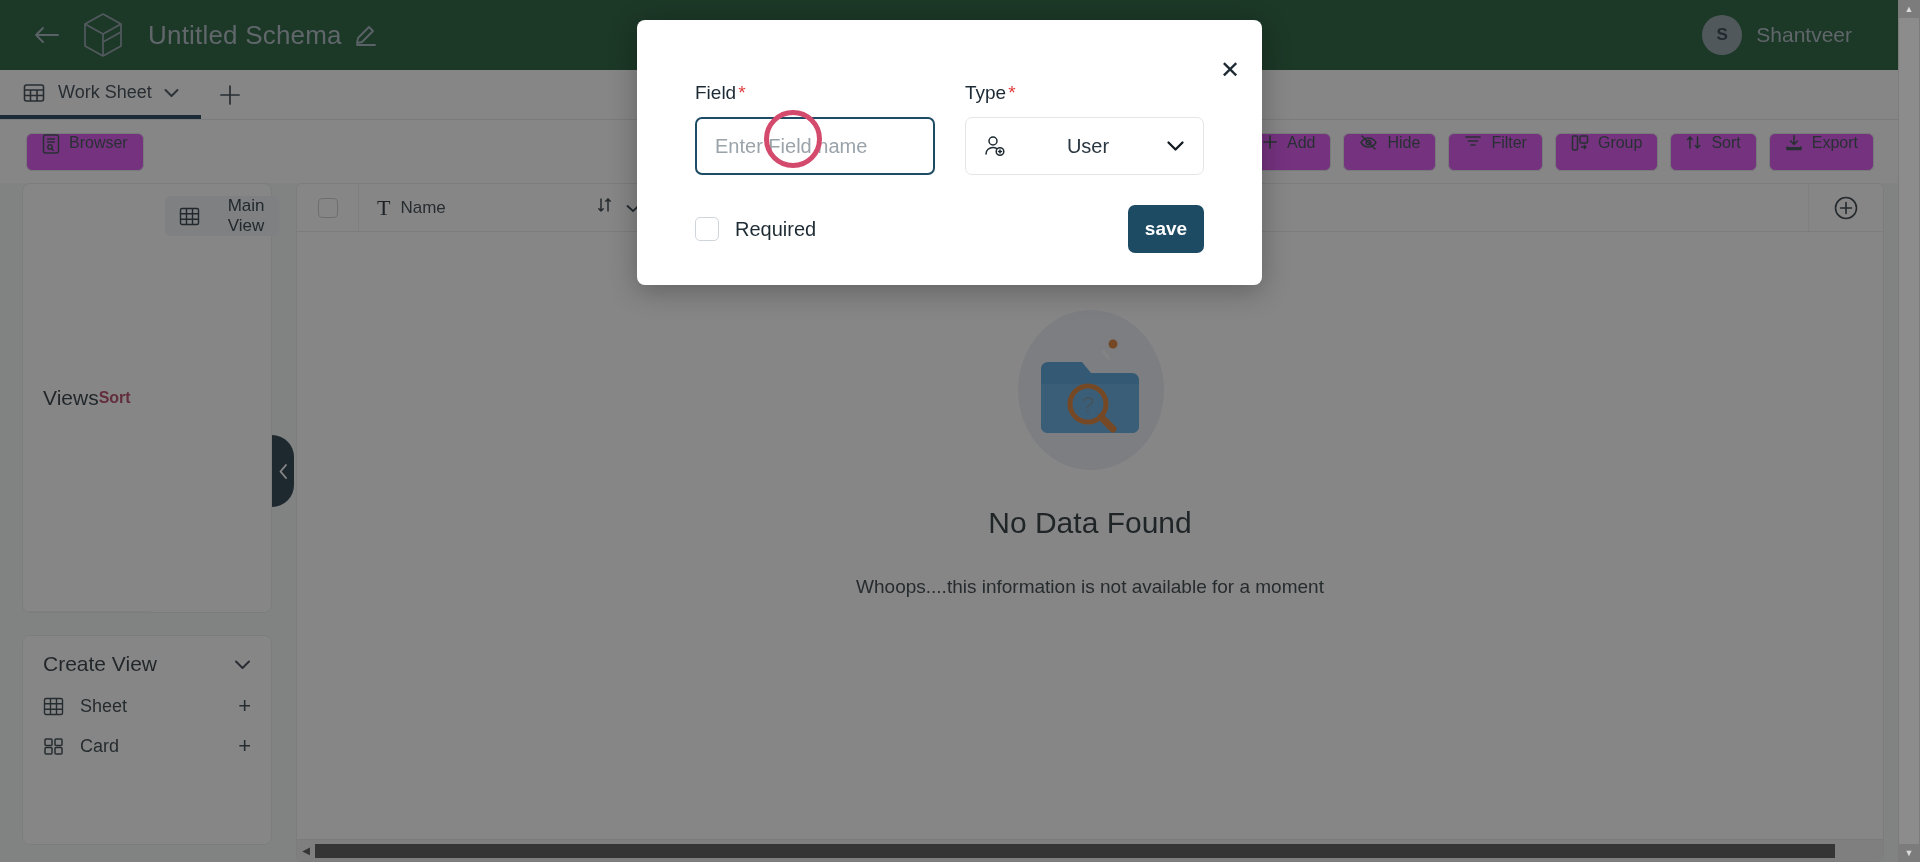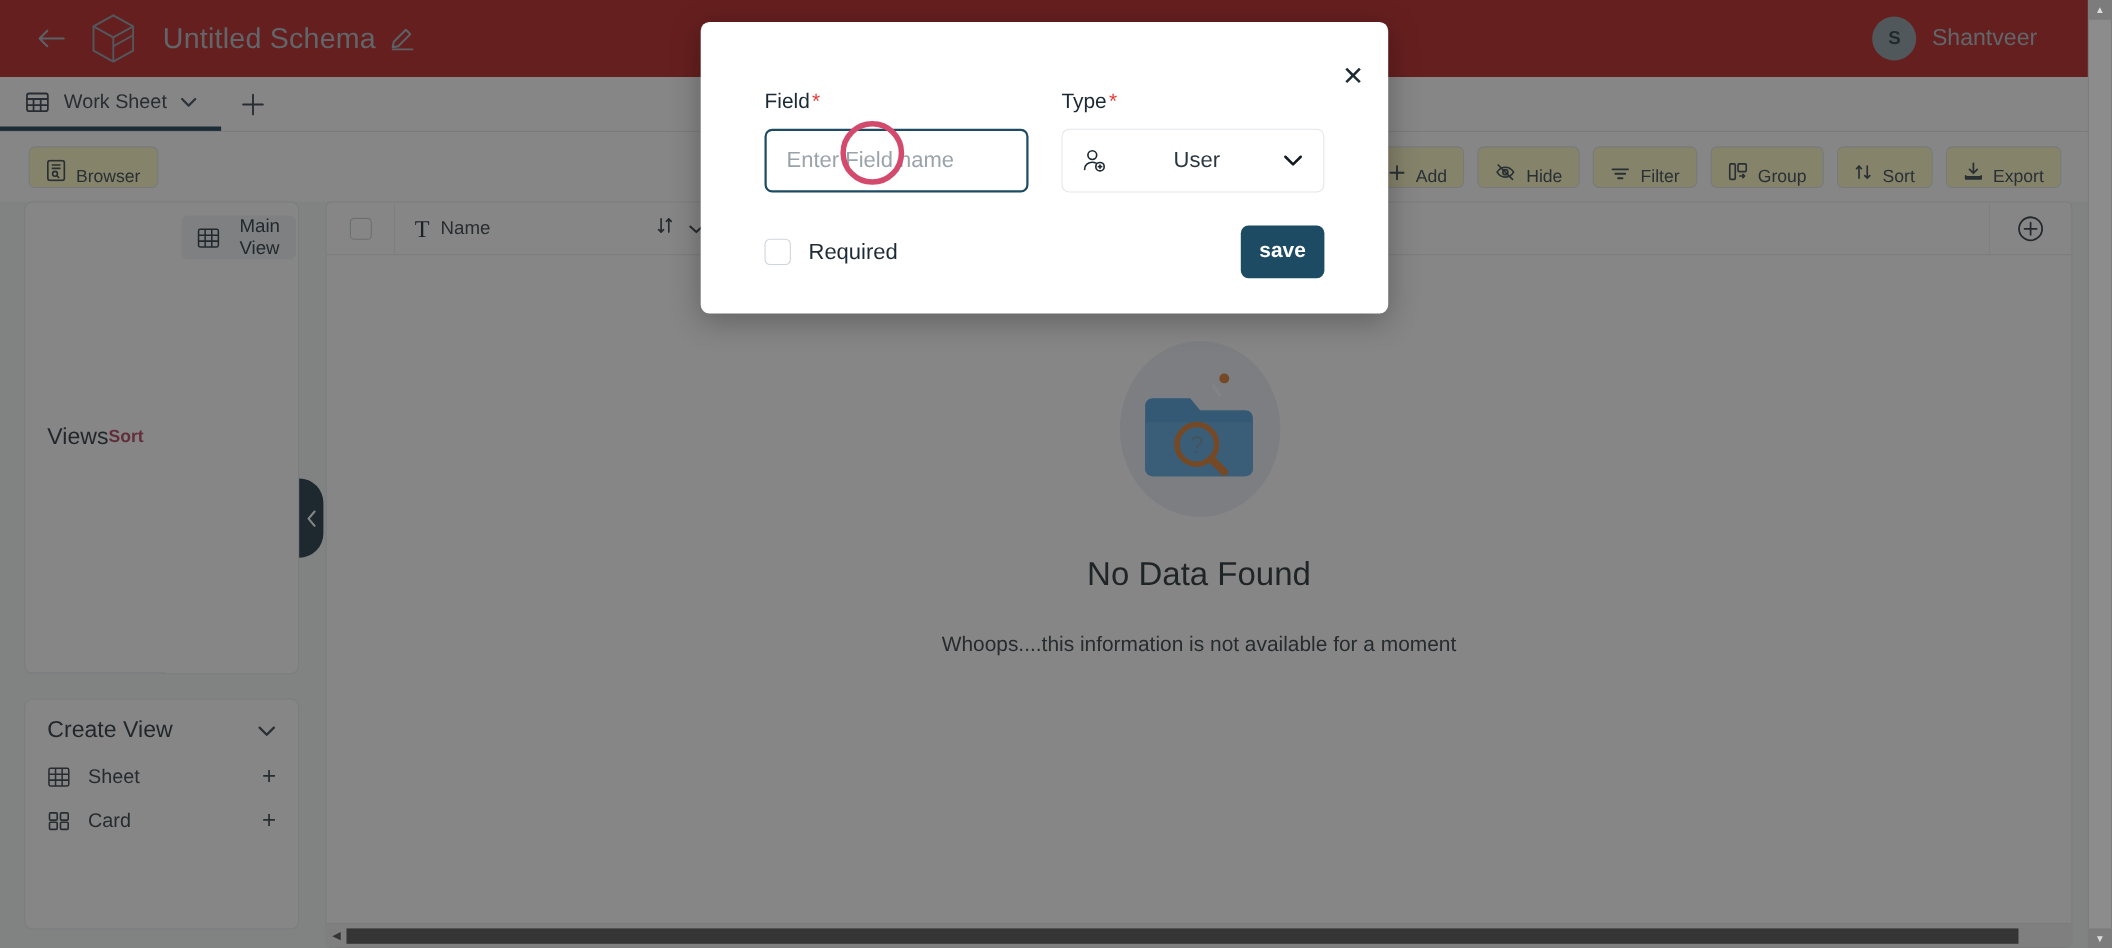--- a/index.html
+++ b/index.html
@@ -18,21 +18,21 @@
   .dim-overlay {
     position: absolute; inset: 0;
     background: rgba(35,35,35,0.55);
     z-index: 40;
   }
 
   
   .topbar {
     position: absolute; top: 0; left: 0;
     width: 1920px; height: 70px;
-    background: #b91c1c;
+    background: #14532d;
     display: flex; align-items: center;
     padding: 0 30px;
     z-index: 5;
   }
   .back-arrow {
     width: 34px; height: 34px;
     display: flex; align-items: center; justify-content: center;
     color: #9fb0bb; cursor: pointer;
   }
   .brand-cube { margin-left: 18px; display: flex; align-items: center; color: #8c9ba6; }
@@ -80,24 +80,24 @@
   
   .toolbar {
     position: absolute; top: 121px; left: 0;
     width: 1920px; height: 62px;
     background: #ffffff;
     display: flex; align-items: center;
     padding: 0 26px;
     z-index: 3;
   }
   .tbtn {
-    display: flex; align-items: flex-end; gap: 9px;
+    display: flex; align-items: flex-start; gap: 9px;
     height: 38px; padding: 0 15px;
     border: 1px solid #dfe3e7; border-radius: 6px;
-    background: #fef9c3; color: #31404a;
+    background: #d946ef; color: #31404a;
     font-size: 16px; cursor: pointer;
     white-space: nowrap;
   }
   .toolbar-spacer { flex: 1; }
   .toolbar-right { display: flex; align-items: center; gap: 12px; margin-right: 20px; }
 
   
   .workspace {
     position: absolute; top: 183px; left: 0;
     width: 1920px; height: 679px;
@@ -117,21 +117,21 @@
   .views-panel { height: 430px; display: flex; }
   .views-head {
     display: flex; align-items: center; justify-content: space-between;
     padding: 16px 20px;
     border-bottom: 1px solid #eceff1;
   }
   .views-title { font-size: 21px; color: #1f2b33; }
   .views-sort { font-size: 16px; color: #b03a5b; cursor: pointer; font-weight: 600; }
   .views-list { padding: 12px 14px; }
   .view-item {
-    display: flex; align-items: center; gap: 18px;
+    display: flex; align-items: center; gap: 28px;
     height: 40px; padding: 0 14px;
     border-radius: 6px;
     background: #eef1f3;
     color: #20303a; font-size: 17px;
     cursor: pointer;
   }
   .view-item .gi { color: #22323c; display: inline-flex; }
 
   .create-panel { margin-top: 22px; height: 210px; }
   .create-head {

